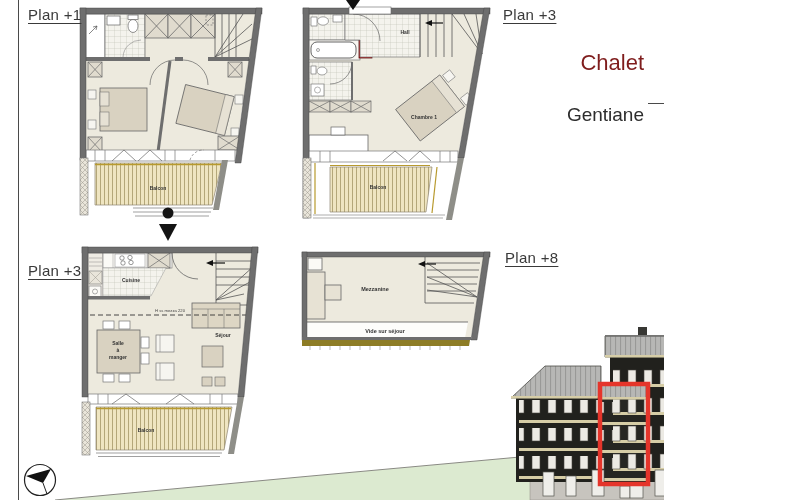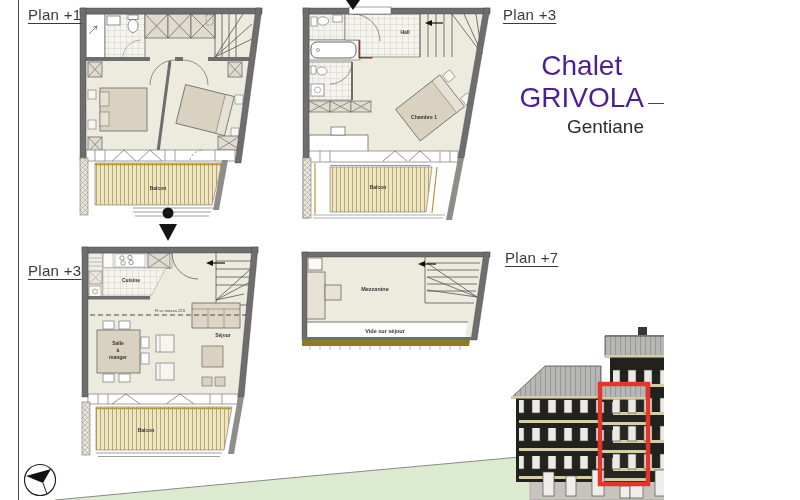--- a/index.html
+++ b/index.html
@@ -2,24 +2,24 @@
 <html><head>
 <meta charset="utf-8">
 <style>
   html,body{margin:0;padding:0;background:#fff}
   .sheet{position:relative;width:664px;height:500px;background:#ffffff;overflow:hidden;
          font-family:"Liberation Sans",sans-serif}
   .vline{position:absolute;top:0;bottom:0;width:1px;background:#4a4a4a}
   .plan-label{position:absolute;font-size:15px;color:#3a3a3a;text-decoration:underline;
               text-underline-offset:3px;letter-spacing:.3px}
   .abs{position:absolute}
-  .titleblock{position:absolute;right:20px;top:50px;text-align:center;color:#4c1d95;
-              font-size:28px;line-height:1.14}
+  .titleblock{position:absolute;right:20px;top:50px;text-align:left;color:#7f1d1d;
+              font-size:22px;line-height:1.14}
   .tb-divider{position:absolute;left:648px;top:103px;width:141px;height:1px;background:#4a4a4a}
-  .subtitle{position:absolute;right:20px;top:116px;font-size:19px;color:#2d2d2d}
+  .subtitle{position:absolute;right:20px;top:104px;font-size:19px;color:#2d2d2d}
   svg text{font-family:"Liberation Sans",sans-serif;fill:#2f2f2f}
   .rlabel{font-size:5px;font-weight:bold;fill:#333}
   .rlabel-sm{font-size:4.2px;fill:#444}
   .rlabel-md{font-size:5.5px;font-weight:bold;fill:#333}
 </style>
 </head>
 <body>
 
 <div class="sheet">
 
@@ -418,22 +418,21 @@
 
   <svg class="abs" style="left:22px;top:462px" width="38" height="38" viewBox="22 462 38 38">
     <circle cx="40" cy="480" r="15.5" fill="#ffffff" stroke="#222" stroke-width="1.2"></circle>
     <polygon points="26,476 51,469 43,483" fill="#111"></polygon>
     <path d="M43 483 L47 494" stroke="#222" stroke-width="1"></path>
   </svg>
 
   <div class="plan-label" style="left:28px;top:6px">Plan +1</div>
   <div class="plan-label" style="left:503px;top:6px">Plan +3</div>
   <div class="plan-label" style="left:28px;top:262px">Plan +3</div>
-  <div class="plan-label" style="left:505px;top:249px">Plan +7</div>
+  <div class="plan-label" style="left:505px;top:249px">Plan +8</div>
 
   <div class="titleblock">
     <div>Chalet</div>
-    <div>GRIVOLA</div>
   </div>
   <div class="tb-divider"></div>
   <div class="subtitle">Gentiane</div>
 
 </div>
 
 </body></html>

